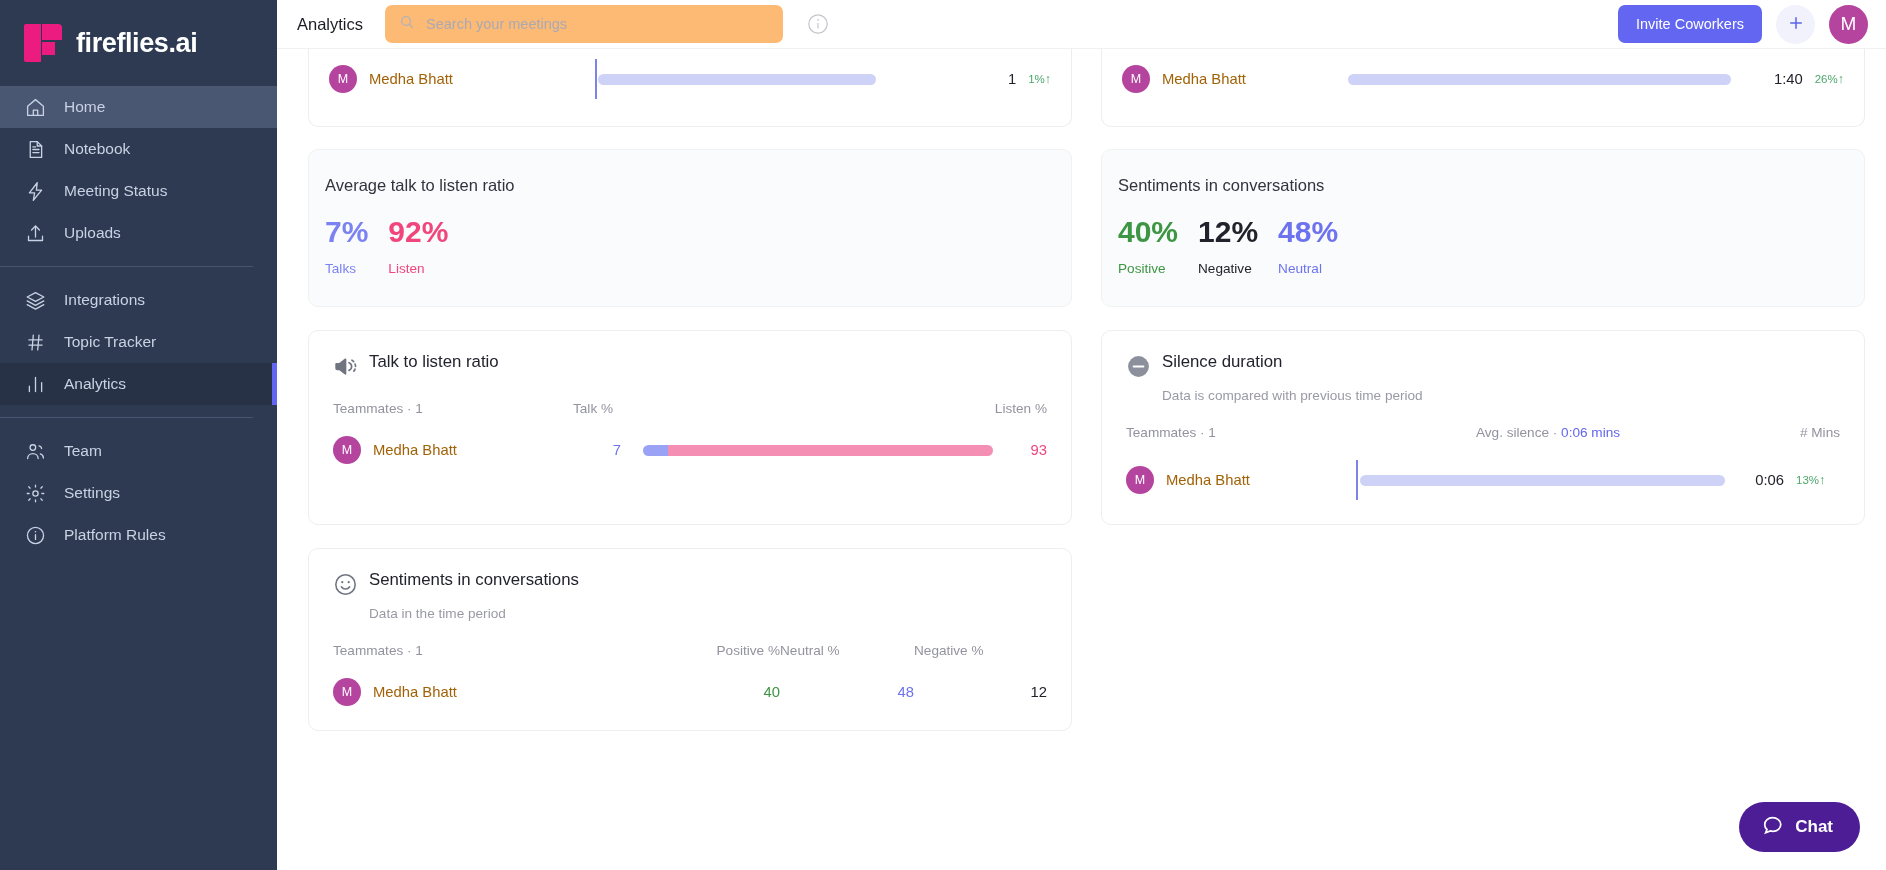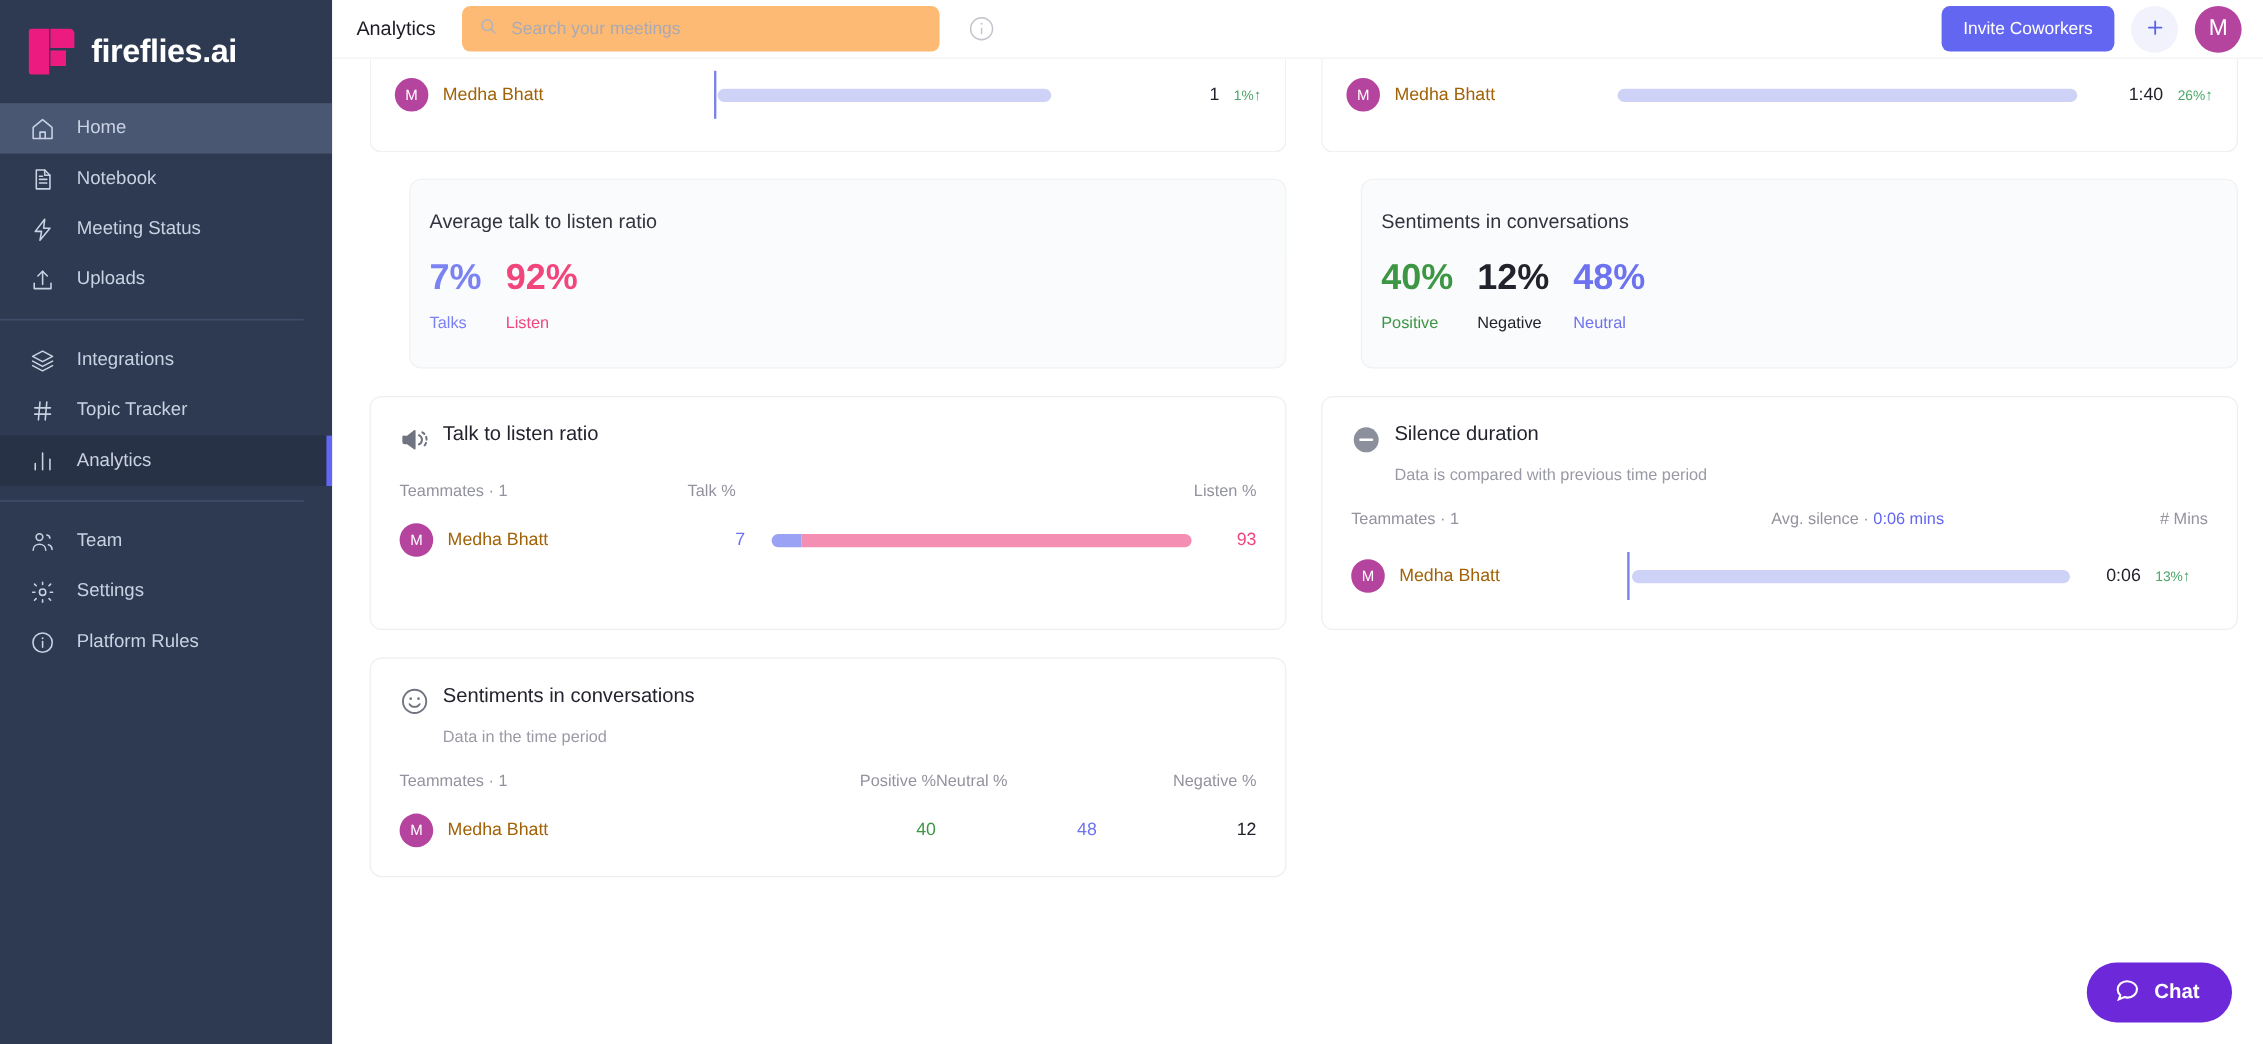--- a/index.html
+++ b/index.html
@@ -106,21 +106,21 @@
   .bar-zone { position:relative; flex:1; height:40px; display:flex; align-items:center; }
   .tick {
     position:absolute; width:2px; height:40px; background:#7d84e8; top:0;
   }
   .barfill { height:11px; border-radius:6px; background:#cfd2f7; }
   .metric { font-size:14.8px; color:#22222c; text-align:right; }
   .delta { font-size:11.5px; color:#4ca66a; margin-left:12px; white-space:nowrap; }
   .delta .arr { font-size:12.5px; }
 
   
-  .sum-card { padding:26px 16px 30px; margin-top:22px;margin-left:33px; }
+  .sum-card { padding:26px 16px 30px; margin-top:22px; }
   .sum-title { font-size:16.5px; color:#33333f; margin-bottom:22px; font-weight:400; }
   .sum-row { display:flex; align-items:flex-end; gap:20px; }
   .sum-col { display:flex; flex-direction:column; }
   .sum-val { font-size:30px; font-weight:700; line-height:1; }
   .sum-lab { font-size:13.6px; margin-top:14px; }
 
   
   .det-card { padding:22px 24px 24px; margin-top:23px; }
   .det-head { display:flex; align-items:flex-start; gap:11px; }
   .det-ico { width:25px; height:25px; flex:none; margin-top:1px; }
@@ -130,21 +130,21 @@
   .det-table { margin-top:22px; }
   .det-hrow, .det-drow { display:flex; align-items:center; }
   .det-hrow { font-size:13.6px; color:#93939f; padding-bottom:4px; }
   .det-drow { margin-top:16px; }
   .col-name { width:240px; flex:none; display:flex; align-items:center; }
   .purple-val { color:#6366f1; }
 
   
   .chat-fab {
     position:absolute; right:26px; bottom:18px;
-    background:#6d28d9; color:#fff; border-radius:26px; height:50px;
+    background:#4c1d95; color:#fff; border-radius:26px; height:50px;
     display:flex; align-items:center; gap:11px; padding:0 27px 0 23px;
     font-size:17px; font-weight:600; cursor:pointer; border:none;
     font-family:"Liberation Sans", sans-serif;
   }
   .chat-fab svg { width:22px; height:22px; stroke:#fff; fill:none; stroke-width:1.9; }
 </style>
 </head>
 <body>
 
 <div class="app">
@@ -440,21 +440,21 @@
             </span>
             <span class="det-title">Sentiments in conversations</span>
           </div>
           <div class="det-sub">Data in the time period</div>
 
           <div class="det-table">
             <div class="det-hrow">
               <span style="flex:1">Teammates · 1</span>
               <span style="width:110px; text-align:right">Positive %</span>
               <span style="width:134px; text-align:left">Neutral %</span>
-              <span style="width:133px; text-align:right">Negative %</span>
+              <span style="width:133px; text-align:left">Negative %</span>
             </div>
             <div class="det-drow">
               <span style="flex:1; display:flex; align-items:center">
                 <span class="avatar-sm">M</span>
                 <span class="person-name">Medha Bhatt</span>
               </span>
               <span style="width:110px; text-align:right; font-size:14.8px; color:#3d9644">40</span>
               <span style="width:134px; text-align:right; font-size:14.8px; color:#6d73ee">48</span>
               <span style="width:133px; text-align:right; font-size:14.8px; color:#22222c">12</span>
             </div>

